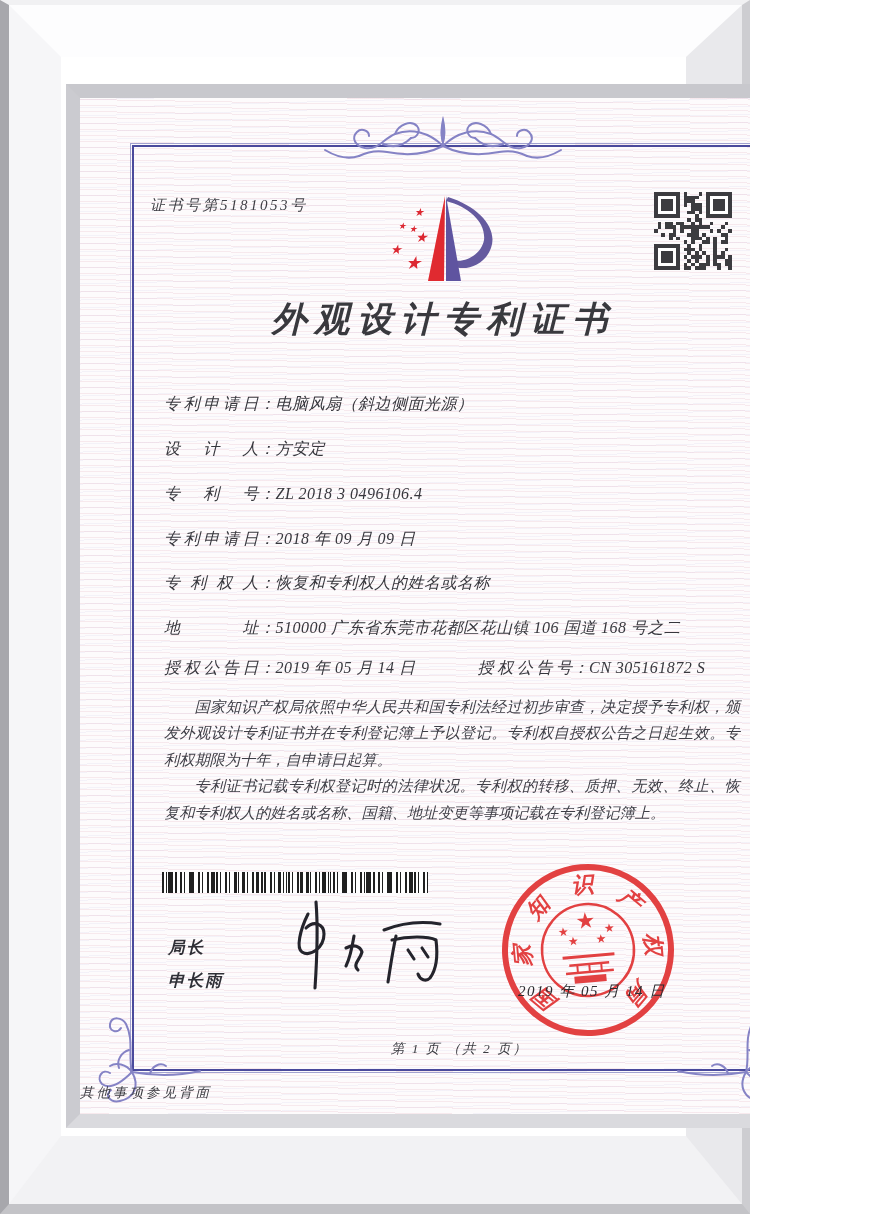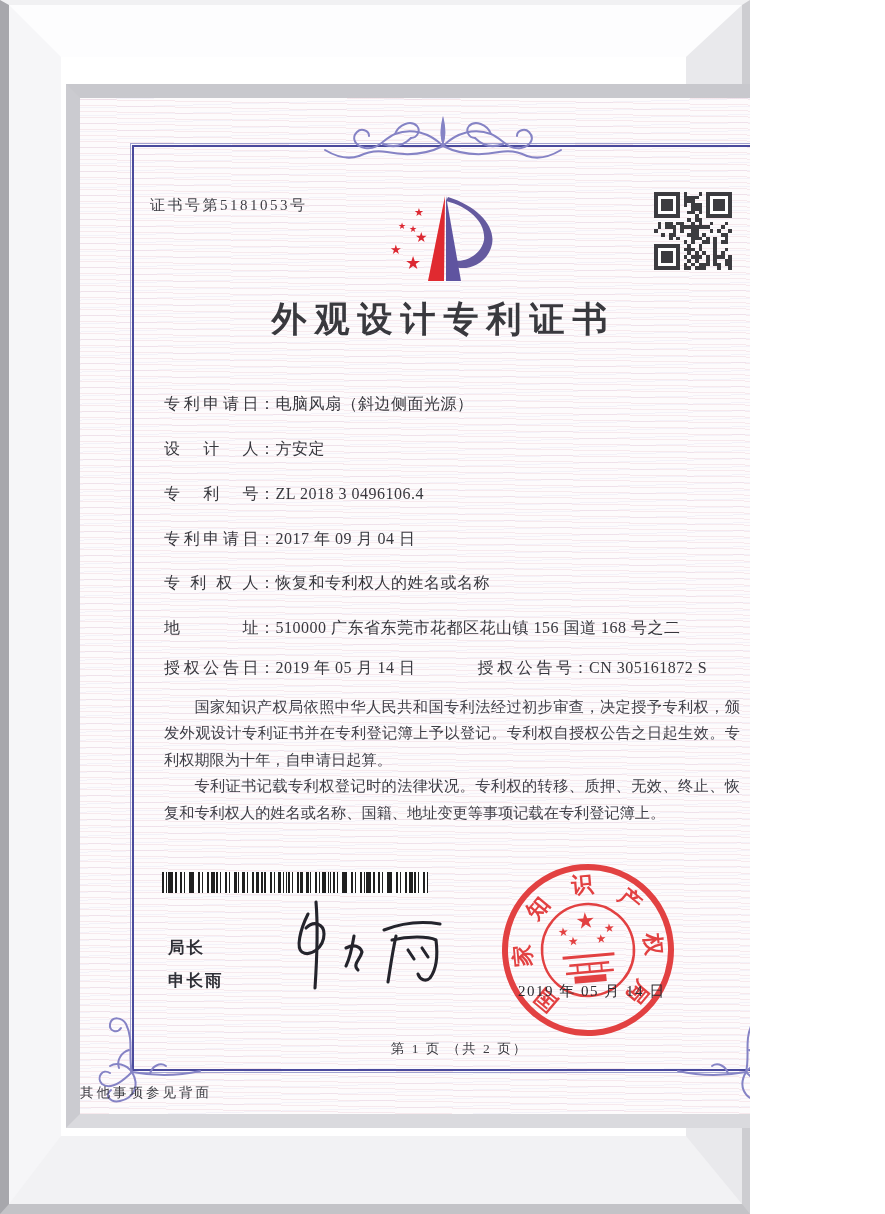--- a/index.html
+++ b/index.html
@@ -1,18 +1,18 @@
 <!DOCTYPE html>
 <html><head>
 <meta charset="utf-8">
 <style>
   html,body{margin:0;padding:0;}
   body{width:885px;height:1214px;background:#fff;}
   .stage{position:relative;width:750px;height:1214px;overflow:hidden;background:#b91c1c;
-         font-family:"Liberation Serif","DejaVu Serif",serif;}
+         font-family:"Liberation Serif","DejaVu Serif",serif;font-style:italic;}
 
   
   .frame-edge{position:absolute;inset:0;border-style:solid;border-width:5px 8px 10px 9px;
               border-color:#f1f1f3 #cdcdd1 #c3c3c7 #a7a7ac;}
   .frame-bevel{position:absolute;left:9px;top:5px;right:8px;bottom:10px;border-style:solid;
                border-width:52px 56px 68px 52px;
                border-color:#fdfdfe #e9e9ec #f2f2f4 #f6f6f8;background:#ffffff;}
   .frame-opening{position:absolute;left:66px;top:84px;width:718px;height:1016px;
                  border:14px solid;border-color:#c8c8cd #d5d5d9 #dadade #cbcbd0;}
 
@@ -278,27 +278,27 @@
     <div class="frow r1">
       <span class="f-label">专利申请日</span><span>：</span><span class="f-value">电脑风扇（斜边侧面光源）</span>
     </div>
     <div class="frow r2">
       <span class="f-label">设计人</span><span>：</span><span class="f-value">方安定</span>
     </div>
     <div class="frow r3">
       <span class="f-label">专利号</span><span>：</span><span class="f-value">ZL 2018 3 0496106.4</span>
     </div>
     <div class="frow r4">
-      <span class="f-label">专利申请日</span><span>：</span><span class="f-value">2017 年 09 月 04 日</span>
+      <span class="f-label">专利申请日</span><span>：</span><span class="f-value">2018 年 09 月 09 日</span>
     </div>
     <div class="frow r5">
       <span class="f-label">专利权人</span><span>：</span><span class="f-value">恢复和专利权人的姓名或名称</span>
     </div>
     <div class="frow r6">
-      <span class="f-label">地址</span><span>：</span><span class="f-value">510000 广东省东莞市花都区花山镇 156 国道 168 号之二</span>
+      <span class="f-label">地址</span><span>：</span><span class="f-value">510000 广东省东莞市花都区花山镇 106 国道 168 号之二</span>
     </div>
     <div class="frow r7">
       <span class="f-label">授权公告日</span><span>：</span><span class="f-value">2019 年 05 月 14 日</span><span class="f-group2"><span class="f-label">授权公告号</span><span>：</span><span class="f-value">CN 305161872 S</span></span>
     </div>
 
     <div class="paras">
       <p>国家知识产权局依照中华人民共和国专利法经过初步审查，决定授予专利权，颁发外观设计专利证书并在专利登记簿上予以登记。专利权自授权公告之日起生效。专利权期限为十年，自申请日起算。</p>
       <p>专利证书记载专利权登记时的法律状况。专利权的转移、质押、无效、终止、恢复和专利权人的姓名或名称、国籍、地址变更等事项记载在专利登记簿上。</p>
     </div>
 

